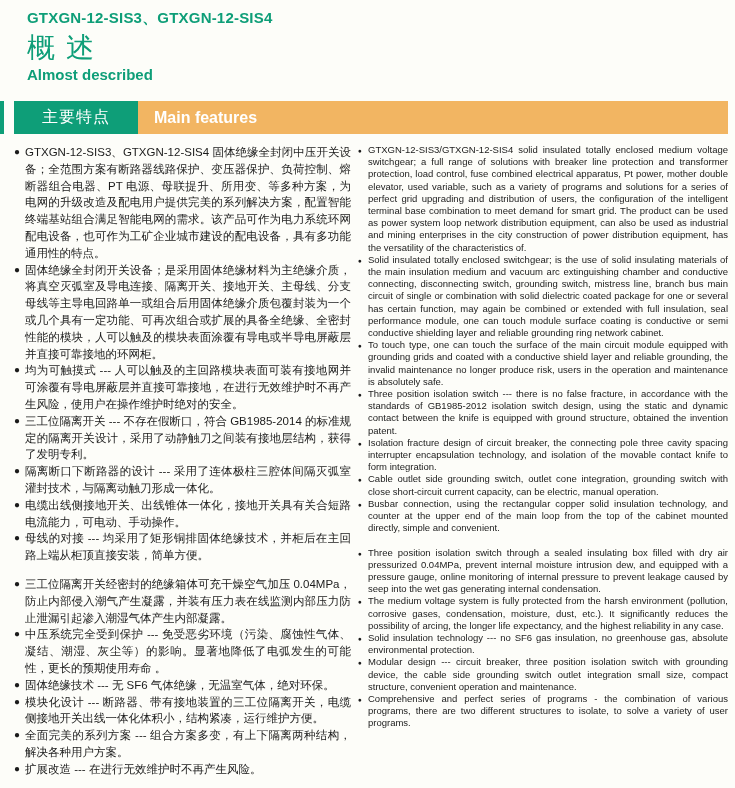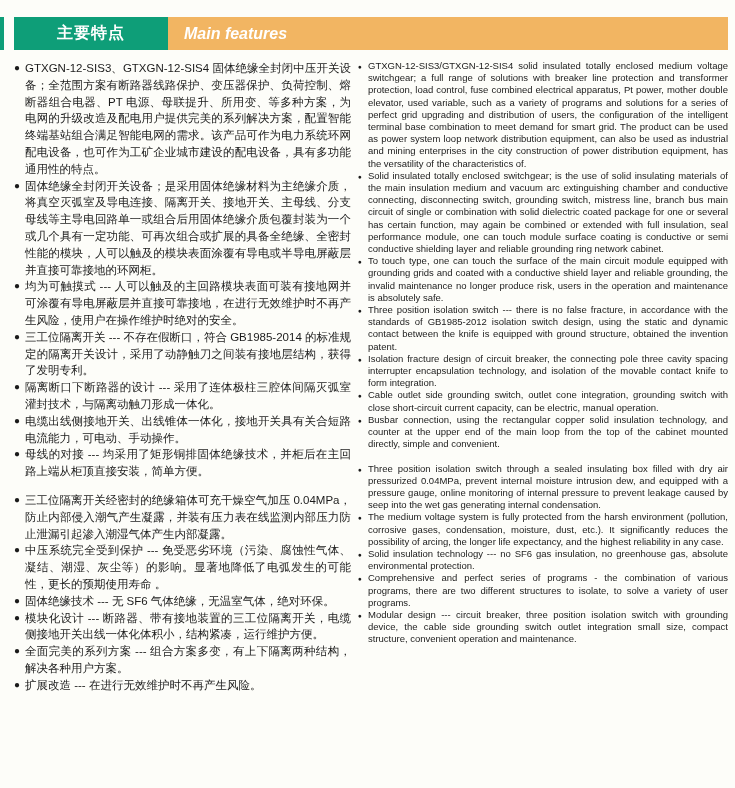--- a/index.html
+++ b/index.html
@@ -20,46 +20,51 @@
     color:#0e9e78; font-size:28px; line-height:34px; margin-top:3px;
     font-family:"Liberation Serif", serif; letter-spacing:2px;
   }
   .title-en {
     color:#0e9e78; font-weight:bold; font-size:15px; line-height:19px;
   }
   
   .banner { position:relative; margin-top:17px; height:33px; display:flex; align-items:stretch; }
   .edge-bar { position:absolute; left:0; top:0; width:4px; height:33px; background:#0e9e78; }
   .banner-zh {
-    margin-left:14px; width:154px; background:#0e9e78; color:#ffffff;
-    font-weight:bold; font-size:16px;
+    margin-left:14px; width:124px; background:#0e9e78; color:#ffffff;
+    font-weight:normal; font-size:16px;
     display:flex; align-items:center; justify-content:center; letter-spacing:1px;
   }
   .banner-en {
     flex:1; margin-right:7px; background:#f2b562; color:#ffffff;
     font-weight:bold; font-size:16px;
-    display:flex; align-items:center; padding-left:16px;font-style:italic;
+    display:flex; align-items:center; padding-left:16px;
   }
   
   .columns { display:flex; padding:10px 7px 0 14px; gap:7px; }
   .col { text-align:justify; }
   .col-zh { width:337px; font-size:11.5px; line-height:16.8px; }
   .col-en { width:370px; font-size:9.5px;  line-height:12.2px; }
   .bullet-row { display:flex; }
   .bullet-row.space-before { margin-top:12px; }
   .bullet { flex-shrink:0; }
   .col-zh .bullet { width:11px; font-size:10px; }
   .col-en .bullet { width:10px; font-size:6.5px; padding-top:1px; text-align:left; }
   .btext { flex:1; text-align:justify; }
 </style>
 </head>
 <body>
 
 <div class="page">
 
+  <div class="hdr">
+    <div class="model-title">GTXGN-12-SIS3、GTXGN-12-SIS4</div>
+    <div class="title-zh">概 述</div>
+    <div class="title-en">Almost described</div>
+  </div>
 
   <div class="banner">
     <div class="edge-bar"></div>
     <div class="banner-zh">主要特点</div>
     <div class="banner-en">Main features</div>
   </div>
 
   <div class="columns">
     <div class="col col-zh">
         <div class="bullet-row">
@@ -151,22 +156,22 @@
         <div class="bullet-row">
           <span class="bullet">●</span>
           <span class="btext">The medium voltage system is fully protected from the harsh environment (pollution, corrosive gases, condensation, moisture, dust, etc.). It significantly reduces the possibility of arcing, the longer life expectancy, and the highest reliability in any case.</span>
         </div>
         <div class="bullet-row">
           <span class="bullet">●</span>
           <span class="btext">Solid insulation technology --- no SF6 gas insulation, no greenhouse gas, absolute environmental protection.</span>
         </div>
         <div class="bullet-row">
           <span class="bullet">●</span>
-          <span class="btext">Comprehensive and perfect series of programs - the combination of various programs, there are two different structures to isolate, to solve a variety of user programs.</span>
+          <span class="btext">Modular design --- circuit breaker, three position isolation switch with grounding device, the cable side grounding switch outlet integration small size, compact structure, convenient operation and maintenance.</span>
         </div>
         <div class="bullet-row">
           <span class="bullet">●</span>
-          <span class="btext">Modular design --- circuit breaker, three position isolation switch with grounding device, the cable side grounding switch outlet integration small size, compact structure, convenient operation and maintenance.</span>
+          <span class="btext">Comprehensive and perfect series of programs - the combination of various programs, there are two different structures to isolate, to solve a variety of user programs.</span>
         </div>
       </div>
   </div>
 
 </div>
 
 </body></html>

